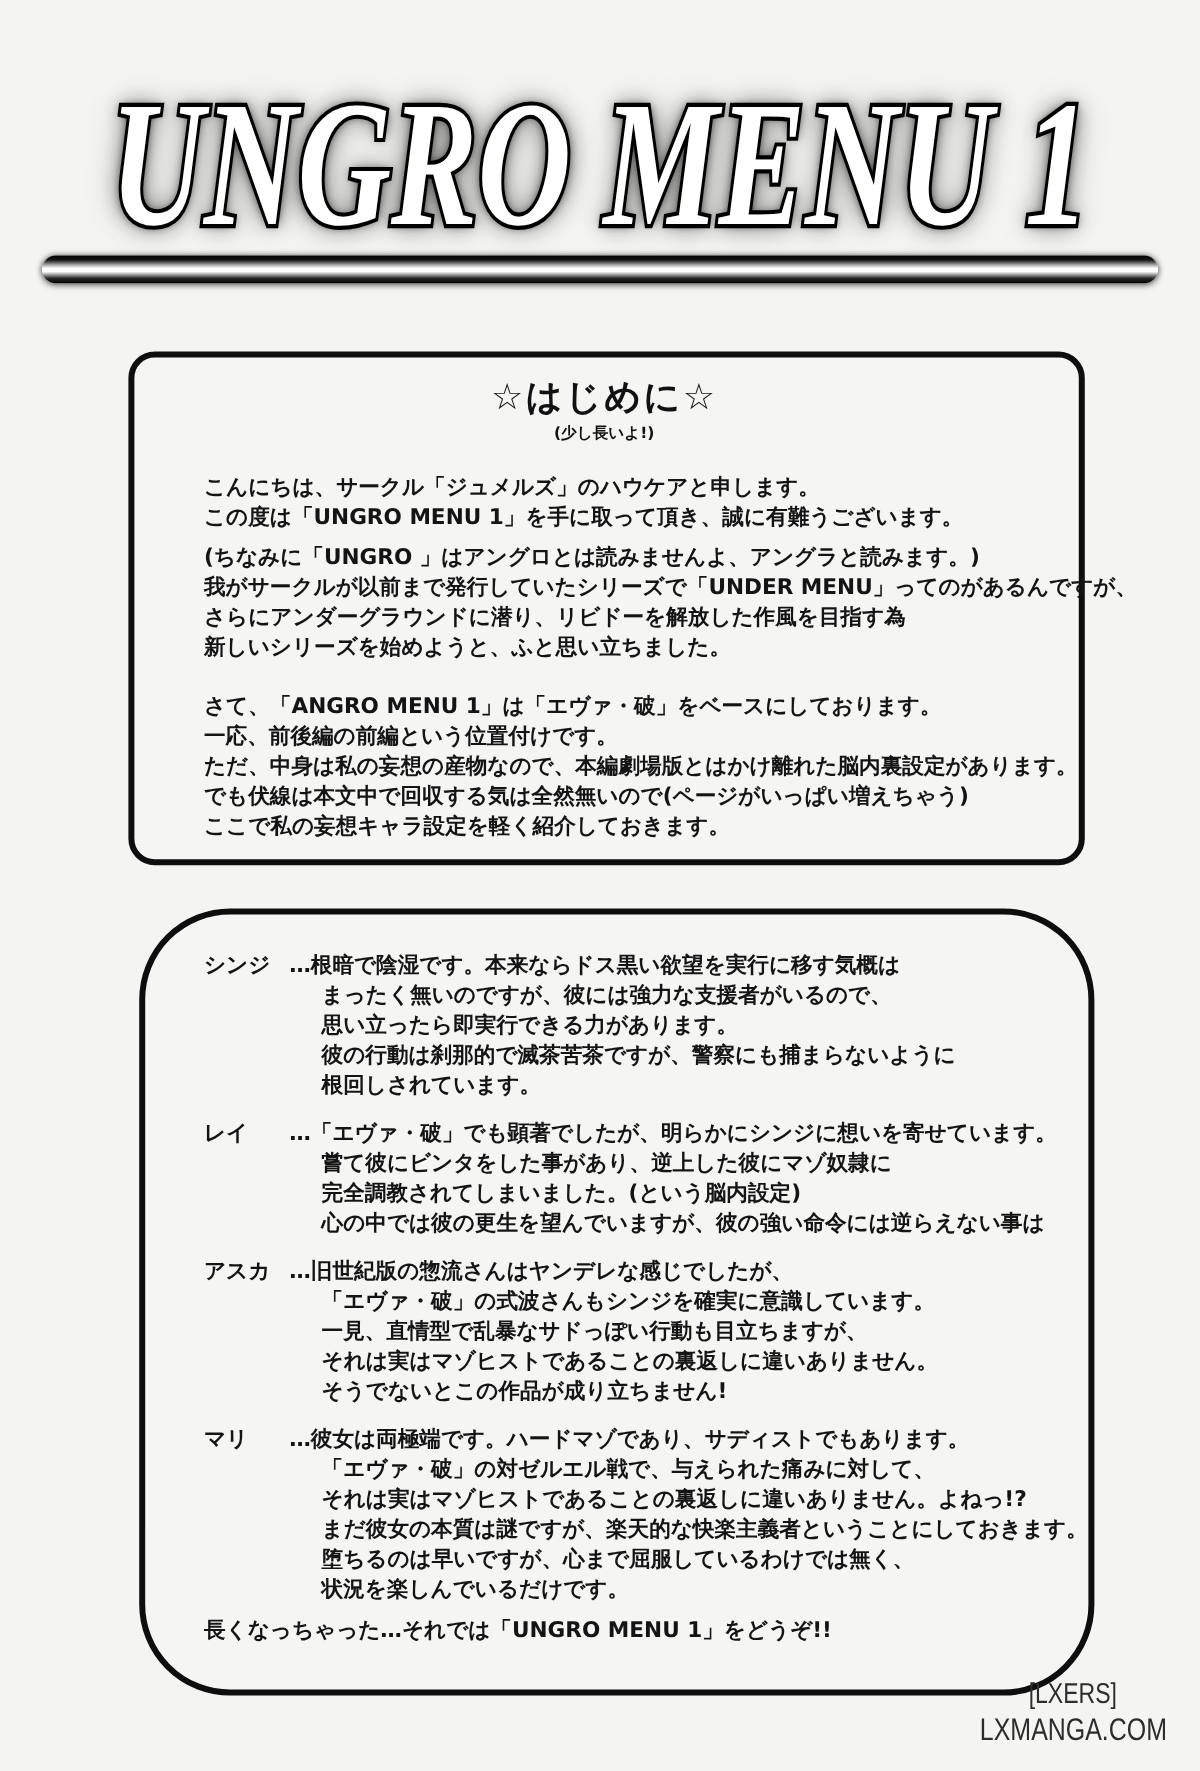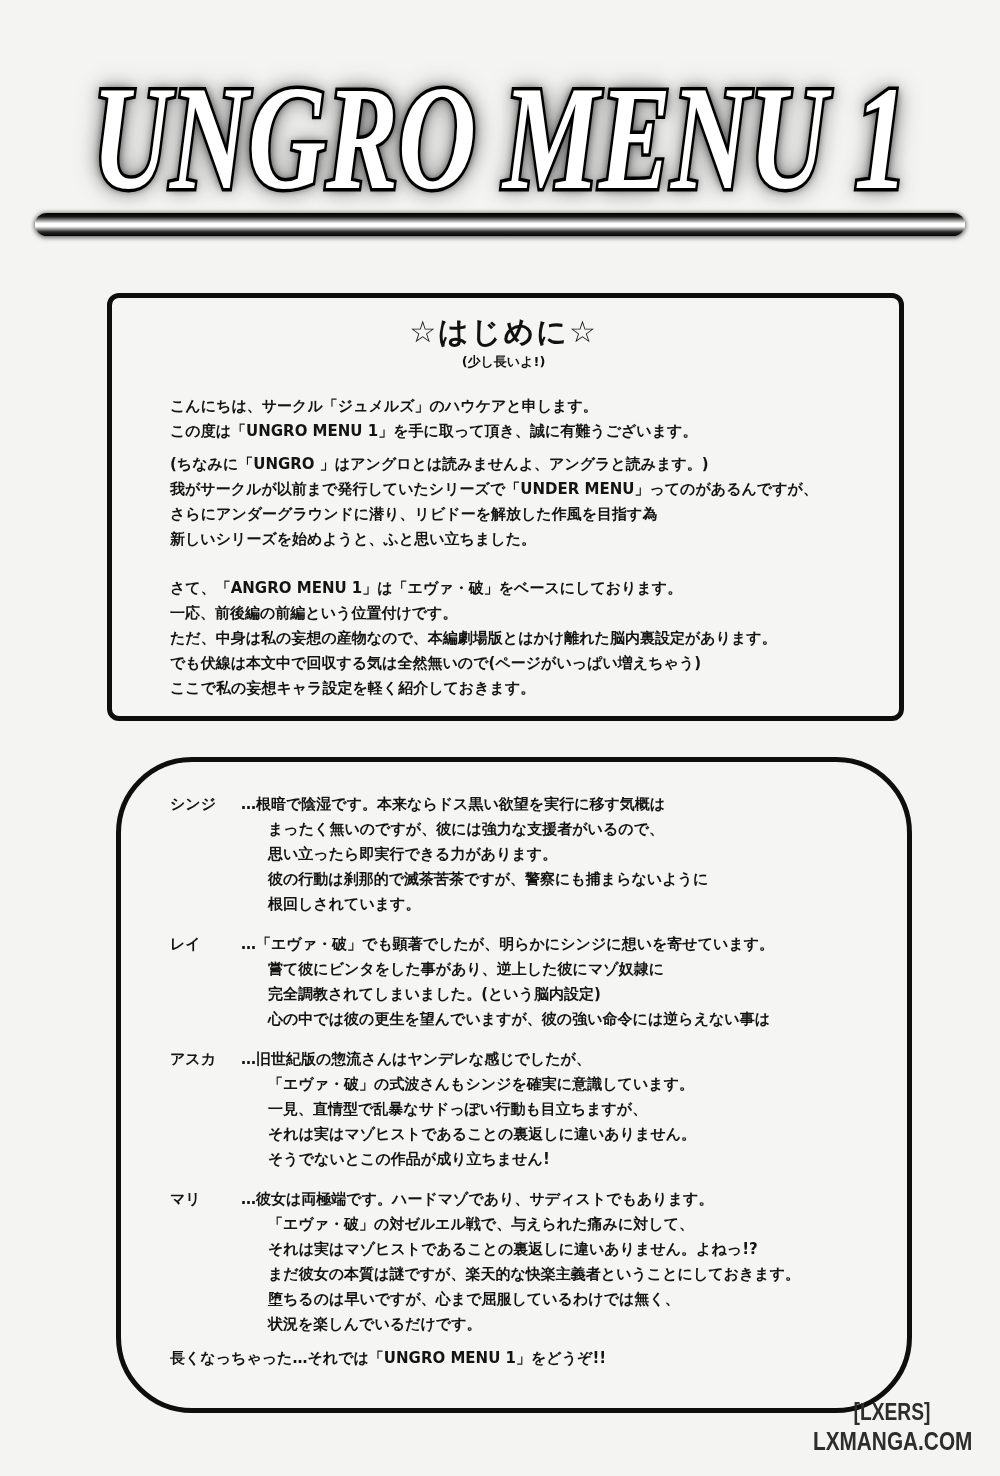--- a/index.html
+++ b/index.html
@@ -26,28 +26,28 @@
     position:absolute;top:213px;left:35px;width:930px;height:23px;
     border-radius:12px;
     background:linear-gradient(180deg,#000 0%,#161616 16%,#b9b9b9 36%,#ffffff 46%,#ffffff 58%,#2a2a2a 82%,#000 100%);
     box-shadow:0 0 5px rgba(0,0,0,0.55),0 2px 5px rgba(0,0,0,0.35);
   }
   
   .rbox{
     position:absolute;background:#f5f5f4;border:5px solid #0e0e0e;box-sizing:border-box;
   }
   .box-intro{
-    top:293px;left:107px;width:797px;height:428px;border-radius:12px;
+    top:293px;left:107px;width:797px;height:428px;border-radius:22px;
     padding:16px 16px 0 58px;
   }
   .box-chars{
     top:757px;left:116px;width:796px;height:656px;border-radius:76px;
     padding:30px 12px 0 49px;
   }
-  .jp{font-size:15px;line-height:25px;font-weight:bold;color:#141414;}
+  .jp{font-size:18px;line-height:25px;font-weight:bold;color:#141414;}
   .jp div{white-space:nowrap;}
   .intro-heading{
     text-align:center;font-size:30px;font-weight:bold;line-height:36px;
     letter-spacing:2px;color:#111;padding-right:46px;
   }
   .intro-sub{
     text-align:center;font-size:13px;font-weight:bold;line-height:24px;
     color:#111;padding-right:46px;
   }
   .para{margin-top:0;}
@@ -59,21 +59,21 @@
   .entry-name{flex:0 0 71px;white-space:nowrap;}
   .entry-lines{flex:1;}
   .entry-lines div{padding-left:27px;}
   .entry-lines div:first-child{padding-left:0;}
   .entry-mari{margin-bottom:0;}
   .closing-line{margin-top:9px;}
   
   .watermark{
     position:absolute;top:1398px;right:8px;
     display:flex;flex-direction:column;align-items:center;
-    color:#2d2d2d;font-family:"Liberation Sans","DejaVu Sans",sans-serif;font-weight:700;
+    color:#2d2d2d;font-family:"Liberation Sans","DejaVu Sans",sans-serif;font-weight:400;
   }
   .wm-line1{font-size:24px;line-height:28px;transform:scaleX(0.8);transform-origin:center;letter-spacing:0;}
   .wm-line2{font-size:26px;line-height:30px;transform:scaleX(0.8);transform-origin:center;letter-spacing:0;}
 </style>
 </head>
 <body>
 
 <div class="title-text">UNGRO MENU 1</div>
 <div class="title-bar"></div>
 

